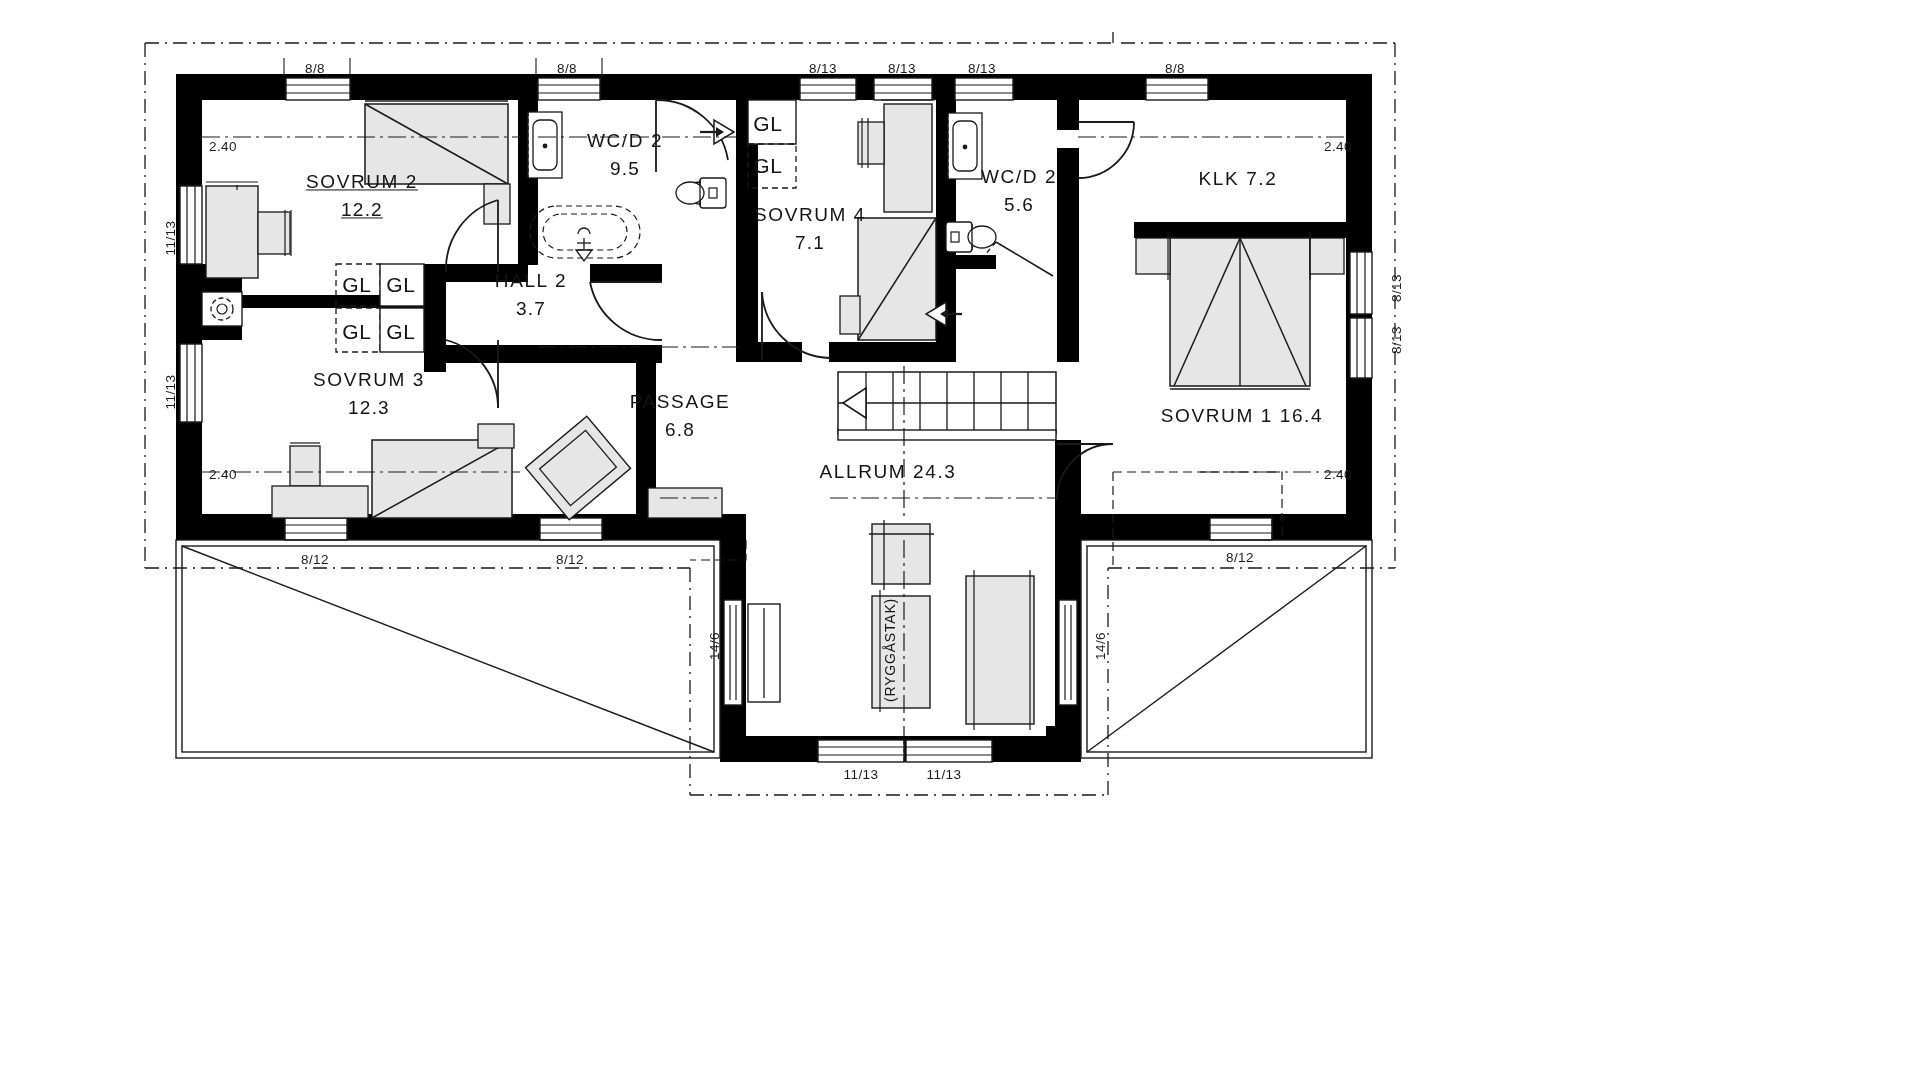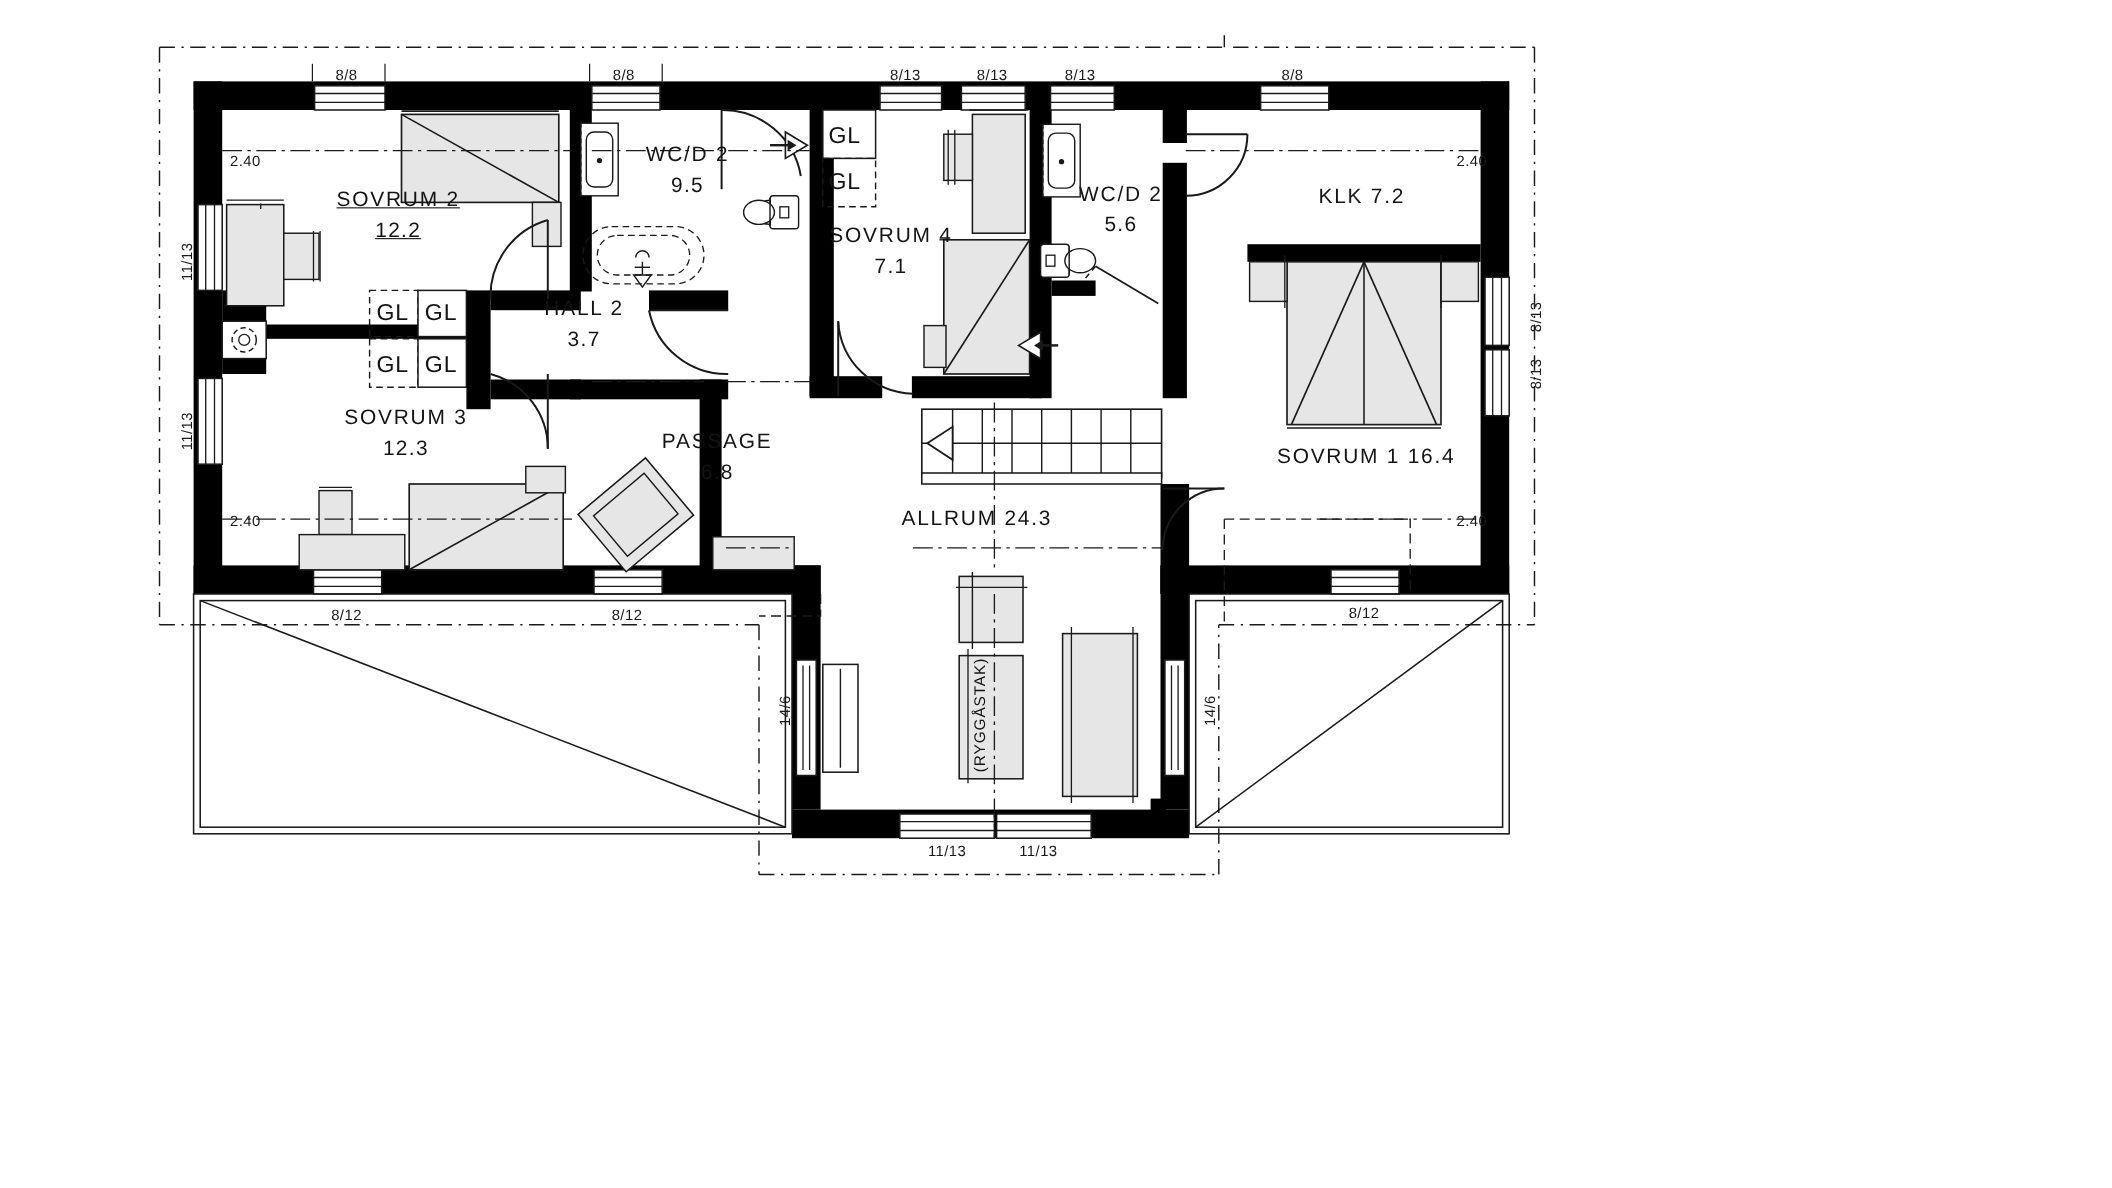--- a/index.html
+++ b/index.html
@@ -477,21 +477,21 @@
     <span class="area">12.3</span>
   </div>
   <div class="rm-label" style="left:531px; top:295px;">
     <span>HALL 2</span>
     <span class="area">3.7</span>
   </div>
   <div class="rm-label" style="left:625px; top:155px;">
     <span>WC/D 2</span>
     <span class="area">9.5</span>
   </div>
-  <div class="rm-label" style="left:652px; top:416px;">
+  <div class="rm-label" style="left:680px; top:416px;">
     <span>PASSAGE</span>
     <span class="area">6.8</span>
   </div>
   <div class="rm-label" style="left:810px; top:229px;">
     <span>SOVRUM 4</span>
     <span class="area">7.1</span>
   </div>
   <div class="rm-label" style="left:1019px; top:191px;">
     <span>WC/D 2</span>
     <span class="area">5.6</span>

